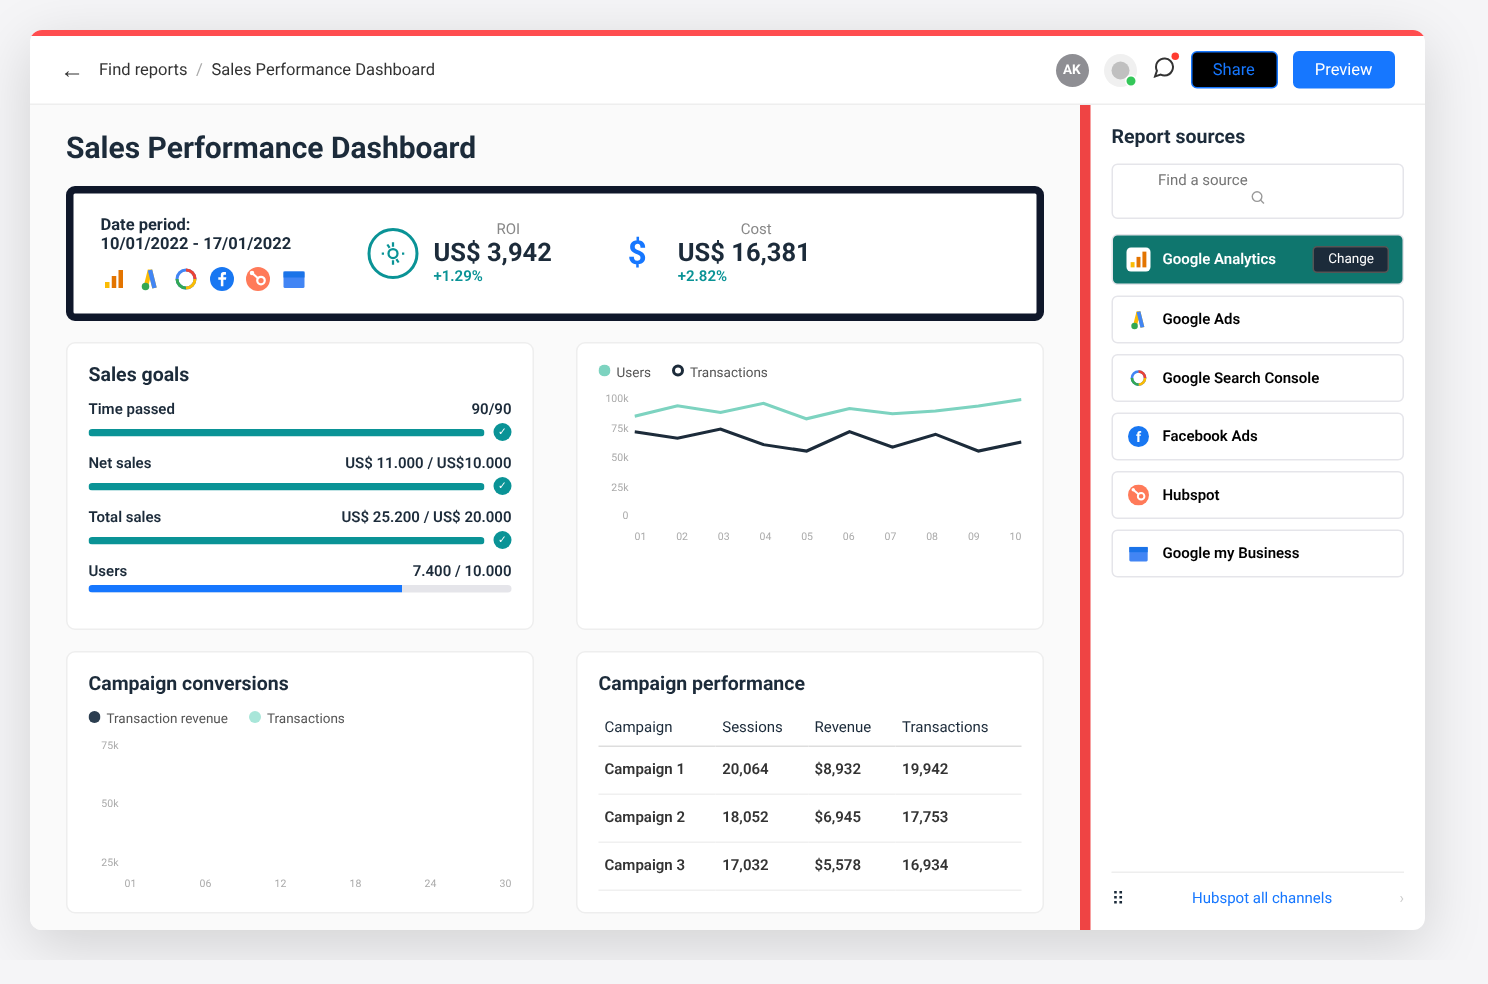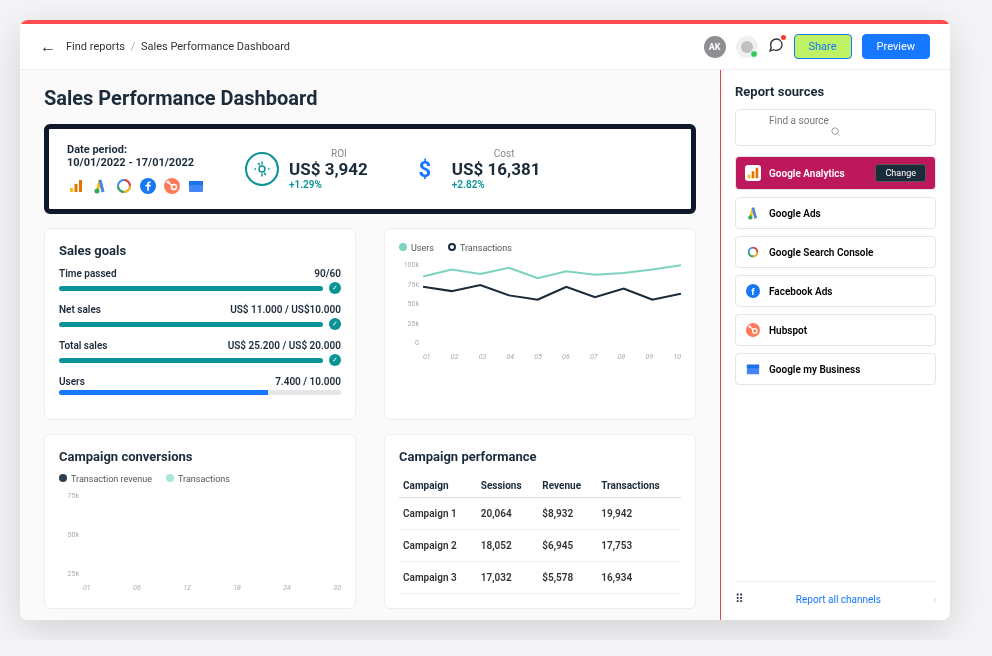--- a/index.html
+++ b/index.html
@@ -10,21 +10,21 @@
 .back-arrow { font-size: 16px; color: #333; cursor: pointer; }
 .breadcrumb { font-size: 11px; color: #333; flex: 1; }
 .breadcrumb .sep { color: #aaa; margin: 0 3px; }
 .avatar { width: 22px; height: 22px; border-radius: 50%; font-size: 9px; font-weight: bold; display: flex; align-items: center; justify-content: center; color: #fff; }
 .avatar.ak { background: #8e8e93; }
 .avatar.green { background: #f0f0f0; position: relative; }
 .avatar.green::before { content: ""; width: 12px; height: 12px; border-radius: 50%; background: #c0c0c0; }
 .avatar.green::after { content: ""; position: absolute; bottom: 0; right: 0; width: 6px; height: 6px; border-radius: 50%; background: #34c759; border: 1px solid #fff; }
 .notif { position: relative; font-size: 16px; cursor: pointer; }
 .notif::after { content: ""; position: absolute; top: -2px; right: -2px; width: 5px; height: 5px; background: #ff3b30; border-radius: 50%; }
-.btn { border: 1px solid #ddd; border-radius: 4px; padding: 5px 14px; font-size: 11px; cursor: pointer; background: #bef264; }
+.btn { border: 1px solid #ddd; border-radius: 4px; padding: 5px 14px; font-size: 11px; cursor: pointer; background: #000000; }
 .btn.share { color: #1677ff; border-color: #1677ff; }
 .btn.preview { background: #1677ff; color: #fff; border-color: #1677ff; }
 .body { flex: 1; display: flex; overflow: hidden; }
 .main { flex: 1; padding: 16px 24px; background: #fafafa; overflow-y: auto; }
 .page-title { font-size: 20px; font-weight: 700; color: #1c2b3a; margin-bottom: 14px; }
 .overview-card { background: #fff; border: 5px solid #0f172a; border-radius: 6px; padding: 14px 18px; display: flex; align-items: center; gap: 40px; margin-bottom: 14px; }
 .date-block .lbl { font-size: 11px; font-weight: 700; color: #1c2b3a; }
 .date-block .val { font-size: 11px; font-weight: 700; color: #1c2b3a; margin-bottom: 8px; }
 .src-icons { display: flex; gap: 6px; align-items: center; }
 .src-icon { width: 18px; height: 18px; display: flex; align-items: center; justify-content: center; }
@@ -47,38 +47,38 @@
 .goal-fill.blue { background: #1677ff; }
 .check-badge { width: 12px; height: 12px; border-radius: 50%; background: #0a9396; color: #fff; font-size: 7px; display: flex; align-items: center; justify-content: center; }
 .legend { display: flex; gap: 14px; font-size: 9px; color: #555; margin-bottom: 8px; align-items: center; }
 .legend-dot { width: 8px; height: 8px; border-radius: 50%; display: inline-block; margin-right: 4px; border: 2px solid transparent; }
 .legend-dot.cyan { background: #7dd3c0; }
 .legend-dot.black { background: #fff; border-color: #1c2b3a; }
 .legend-dot.darkblue { background: #2c3e50; }
 .legend-dot.lightcyan { background: #a8e6d9; }
 .chart-area { position: relative; height: 100px; }
 .y-axis { position: absolute; left: 0; top: 0; bottom: 14px; width: 20px; display: flex; flex-direction: column; justify-content: space-between; font-size: 7px; color: #aaa; text-align: right; }
-.x-axis { position: absolute; left: 24px; right: 0; bottom: 0; display: flex; justify-content: space-between; font-size: 7px; color: #aaa; font-style: italic; }
+.x-axis { position: absolute; left: 24px; right: 0; bottom: 0; display: flex; justify-content: space-between; font-size: 7px; color: #aaa; }
 .plot { position: absolute; left: 24px; right: 0; top: 0; bottom: 14px; }
 svg.lines { width: 100%; height: 100%; }
 .bars { display: flex; align-items: flex-end; height: 100%; gap: 2px; }
 .bar-group { display: flex; align-items: flex-end; gap: 1px; flex: 1; }
 .bar { width: 6px; }
 .bar.dark { background: #2c3e50; }
 .bar.light { background: #a8e6d9; }
 .perf-table { width: 100%; font-size: 10px; border-collapse: collapse; }
-.perf-table th { text-align: left; font-weight: 700; color: #1c2b3a; padding: 6px 4px; border-bottom: 1px solid #ddd; }
+.perf-table th { text-align: left; font-weight: 400; color: #1c2b3a; padding: 6px 4px; border-bottom: 1px solid #ddd; }
 .perf-table td { padding: 10px 4px; border-bottom: 1px solid #f0f0f0; color: #333; font-weight: 600; }
-.sidebar { width: 230px; border-left: 1px solid #ef4444; padding: 14px; display: flex; flex-direction: column; }
+.sidebar { width: 230px; border-left: 7px solid #ef4444; padding: 14px; display: flex; flex-direction: column; }
 .side-title { font-size: 13px; font-weight: 700; color: #1c2b3a; margin-bottom: 10px; }
 .search-box { display: flex; align-items: center; border: 1px solid #e5e5ea; border-radius: 4px; padding: 5px 8px; margin-bottom: 10px; flex-direction: column; }
 .search-box input { flex: 1; border: none; outline: none; font-size: 10px; background: transparent; }
 .search-box .si { font-size: 11px; color: #aaa; }
 .source-item { display: flex; align-items: center; gap: 8px; border: 1px solid #e5e5ea; border-radius: 4px; padding: 7px 9px; margin-bottom: 7px; font-size: 10px; font-weight: 600; cursor: pointer; }
-.source-item.active { background: #be185d; color: #fff; }
+.source-item.active { background: #0f766e; color: #fff; }
 .source-item .slabel { flex: 1; }
 .change-btn { border: 1px solid #555; background: #1c2b3a; color: #fff; border-radius: 3px; padding: 3px 9px; font-size: 9px; }
 .si-icon { width: 16px; height: 16px; display: flex; align-items: center; justify-content: center; border-radius: 3px; }
 .side-footer { margin-top: auto; border-top: 1px solid #eee; padding-top: 10px; display: flex; align-items: center; gap: 8px; font-size: 10px; color: #1677ff; cursor: pointer; }
 .grid-icon { color: #1c2b3a; font-size: 12px; }
 </style>
 </head>
 <body>
 
 <div class="app">
@@ -179,21 +179,21 @@
         </div>
       </div>
 
       <div class="cards-row">
         <div class="card">
           <div class="card-title">Sales goals</div>
           <div id="goals-list">
               <div class="goal-row">
                 <div class="goal-head">
                   <span>Time passed</span>
-                  <span>90/60</span>
+                  <span>90/90</span>
                 </div>
     <div class="goal-bar-wrap">
                   <div class="goal-bar">
                     <div class="goal-fill green" style="width:100%"></div>
                   </div>
                   <span class="check-badge">✓</span>
                 </div>
               </div>
               <div class="goal-row">
                 <div class="goal-head">
@@ -443,18 +443,18 @@
               <svg width="14" height="14" viewBox="0 0 16 16">
                 <rect x="1" y="3" width="14" height="11" rx="1" fill="#4285f4"></rect>
                 <rect x="1" y="3" width="14" height="4" fill="#1a73e8"></rect>
               </svg>
             </span>
     <span class="slabel">Google my Business</span>
     </div>
         </div>
       <div class="side-footer">
         <span class="grid-icon">⠿</span>
-        <span style="flex:1;text-align:center;">Report all channels</span>
+        <span style="flex:1;text-align:center;">Hubspot all channels</span>
         <span style="color:#ccc">›</span>
       </div>
     </div>
   </div>
 </div>
 
 </body></html>

